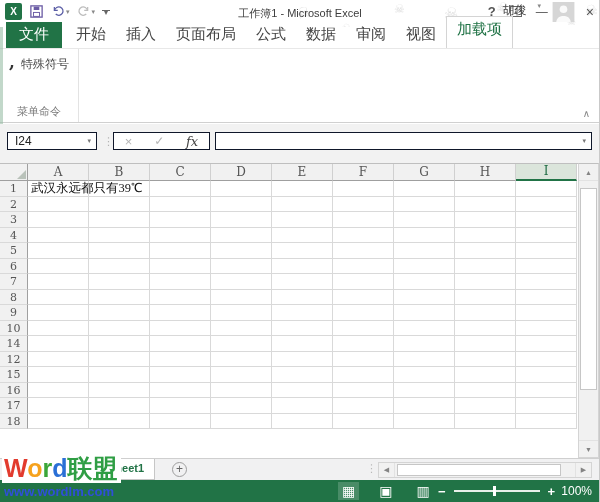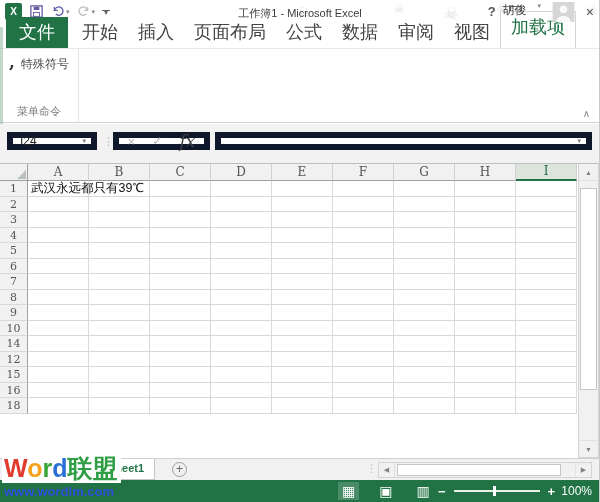--- a/index.html
+++ b/index.html
@@ -18,64 +18,64 @@
   #win-controls{position:absolute;right:6px;top:4px;display:flex;align-items:center;gap:14px;color:#555;}
   #help-icon{font-size:13px;font-weight:bold;color:#555;}
   #ribbon-display-icon{width:12px;height:11px;border:1px solid #666;position:relative;display:flex;align-items:flex-start;justify-content:center;font-size:7px;color:#666;line-height:9px;}
   #minimize-icon{font-size:12px;line-height:10px;}
   #maximize-icon{width:10px;height:9px;border:1px solid #555;}
   #close-icon{font-size:14px;line-height:12px;}
   .skull{position:absolute;color:#cfcfcf;opacity:.65;}
 
   
   #tabrow{position:absolute;left:0;top:27px;width:600px;height:21px;background:#fff;display:flex;align-items:flex-end;}
-  .rtab{font-size:18px;color:#444;padding:3px 10px 4px;white-space:nowrap;}
+  .rtab{font-size:15px;color:#444;padding:3px 10px 4px;white-space:nowrap;}
   .rtab.file{background:#217346;color:#fff;padding:3px 13px 4px;margin-left:6px;margin-right:4px;}
   .rtab.active{background:#fff;border:1px solid #d4d4d4;border-bottom:none;color:#217346;position:relative;top:1px;padding-bottom:10px;}
   #user-area{position:absolute;right:24px;top:2px;display:flex;align-items:flex-start;gap:11px;}
   #user-name{font-size:12px;color:#444;}
   #user-dd{font-size:7px;color:#888;}
   #avatar{width:23px;height:20px;display:block;}
 
   
   #ribbon{position:absolute;left:0;top:48px;width:600px;height:75px;background:#fff;border-bottom:1px solid #d0d0d0;border-top:1px solid #e8e8e8;}
   #ribbon-group{position:absolute;left:0;top:0;width:79px;height:100%;border-right:1px solid #e3e3e3;}
   #special-symbol-btn{position:absolute;left:9px;top:7px;display:flex;align-items:center;gap:6px;font-size:12px;color:#444;}
   #comma-icon{font-family:"DejaVu Serif",serif;font-weight:bold;font-size:17px;color:#333;line-height:8px;position:relative;top:-3px;}
   #group-label{position:absolute;left:0;right:0;bottom:3px;text-align:center;font-size:11px;color:#777;}
   #collapse-ribbon{position:absolute;right:10px;bottom:3px;font-size:10px;color:#888;}
   #frame-left{position:absolute;left:0;top:27px;width:3px;height:453px;background:#8fb89e;opacity:.55;}
 
   
   #formula-row{position:absolute;left:0;top:124px;width:600px;height:39px;background:#f2f2f2;}
-  .fbox{position:absolute;top:8px;height:18px;background:#fff;border:6px solid #0f172a;}
+  .fbox{position:absolute;top:8px;height:18px;background:#fff;border:1px solid #0f172a;}
   #name-box{left:7px;width:90px;display:flex;align-items:center;}
   #name-box-value{flex:1;padding-left:7px;font-size:12px;color:#222;}
   #name-box-dd{font-size:7px;color:#777;padding-right:5px;}
   #fbar-dots{position:absolute;left:103px;top:11px;color:#b3b3b3;font-size:11px;letter-spacing:0;}
   #fx-group{left:113px;width:97px;display:flex;align-items:center;justify-content:space-around;}
   #cancel-icon{color:#b5b5b5;font-size:13px;}
   #enter-icon{color:#b5b5b5;font-size:12px;}
-  #fx-icon{font-family:"DejaVu Serif",serif;font-style:italic;font-size:17px;color:#444;}
+  #fx-icon{font-family:"DejaVu Serif",serif;font-style:italic;font-size:13px;color:#444;}
   #formula-input{left:215px;width:377px;display:flex;align-items:center;justify-content:flex-end;}
   #formula-value{flex:1;padding-left:6px;font-size:12px;color:#222;}
   #formula-dd{font-size:7px;color:#777;padding-right:5px;}
 
   
   #grid{position:absolute;left:0;top:163px;width:578px;height:295px;background:#fff;border-top:1px solid #bfbfbf;overflow:hidden;}
   #column-headers{display:flex;height:17px;}
   .corner{width:28px;height:17px;background:#f1f1f1;border-right:1px solid #9f9f9f;border-bottom:1px solid #9f9f9f;position:relative;}
   .corner .tri{position:absolute;right:1px;bottom:1px;width:0;height:0;border-left:9px solid transparent;border-bottom:9px solid #b9c2ba;}
   .colh{width:61px;height:17px;background:#f1f1f1;border-right:1px solid #d0d0d0;border-bottom:1px solid #9f9f9f;text-align:center;font-family:"DejaVu Serif",serif;font-size:12px;line-height:16px;color:#555;}
   .colh.sel{background:#dbe5db;border-bottom:2px solid #217346;color:#1e6b43;line-height:15px;}
   #grid-rows{position:relative;}
   .grow{display:flex;height:15.5px;}
   .rownum{width:28px;background:#f1f1f1;border-right:1px solid #9f9f9f;border-bottom:1px solid #d9d9d9;text-align:center;font-family:"DejaVu Serif",serif;font-size:11px;line-height:15px;color:#555;}
   .cell{width:61px;border-right:1px solid #d9d9d9;border-bottom:1px solid #d9d9d9;position:relative;background:#fff;}
-  .cellval{position:absolute;left:3px;top:0;line-height:15px;white-space:nowrap;z-index:4;font-size:12.5px;color:#111;font-family:Liberation Sans, sans-serif;}
+  .cellval{position:absolute;left:3px;top:0;line-height:15px;white-space:nowrap;z-index:4;font-size:12.5px;color:#111;font-family:Liberation Serif, serif;}
 
   
   #vscroll{position:absolute;left:578px;top:163px;width:21px;height:295px;background:#f1f1f1;border:1px solid #d4d4d4;border-top:1px solid #bfbfbf;}
   .sbtn{position:absolute;left:0;width:19px;height:17px;display:flex;align-items:center;justify-content:center;color:#848484;font-size:7px;background:#f1f1f1;}
   #vs-up{top:0;border-bottom:1px solid #e2e2e2;}
   #vs-down{bottom:0;border-top:1px solid #e2e2e2;}
   #vs-thumb{position:absolute;left:1px;top:24px;width:17px;height:202px;background:#fff;border:1px solid #c6c6c6;}
 
   
   #sheetbar{position:absolute;left:0;top:458px;width:600px;height:22px;background:#f1f1f2;border-top:1px solid #cfcfcf;}
@@ -392,20 +392,32 @@
           <div class="cell"></div>
           <div class="cell"></div>
           <div class="cell"></div>
           <div class="cell"></div>
           <div class="cell"></div>
           <div class="cell"></div>
           <div class="cell"></div>
           <div class="cell"></div>
         </div>
         <div class="grow">
+          <div class="rownum">17</div>
+          <div class="cell"></div>
+          <div class="cell"></div>
+          <div class="cell"></div>
+          <div class="cell"></div>
+          <div class="cell"></div>
+          <div class="cell"></div>
+          <div class="cell"></div>
+          <div class="cell"></div>
+          <div class="cell"></div>
+        </div>
+        <div class="grow">
           <div class="rownum">18</div>
           <div class="cell"></div>
           <div class="cell"></div>
           <div class="cell"></div>
           <div class="cell"></div>
           <div class="cell"></div>
           <div class="cell"></div>
           <div class="cell"></div>
           <div class="cell"></div>
           <div class="cell"></div>

